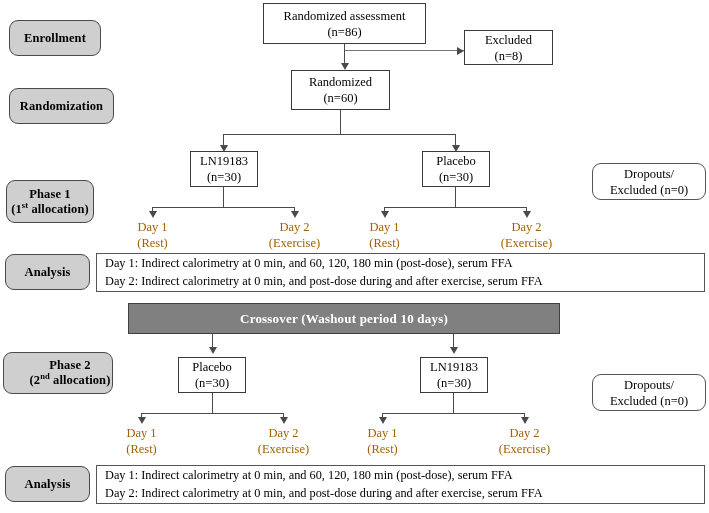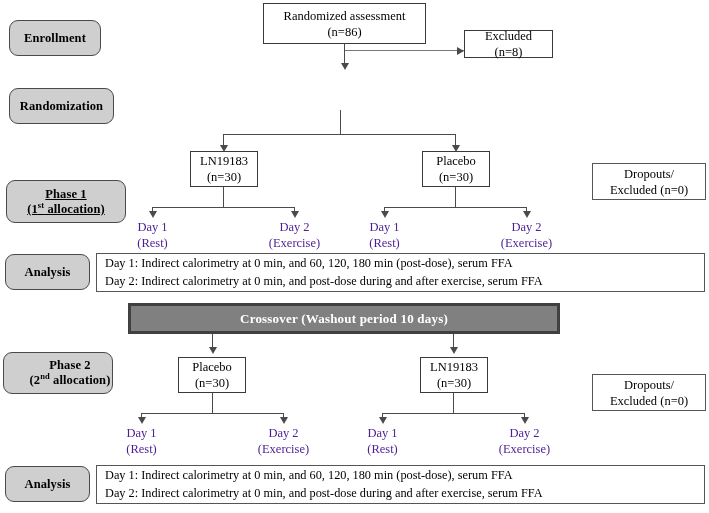--- a/index.html
+++ b/index.html
@@ -49,57 +49,57 @@
     border: 1.4px solid #3a3a3a;
     display: flex;
     flex-direction: column;
     align-items: center;
     justify-content: center;
     text-align: center;
     font-size: 12.5px;
     line-height: 1.28;
     color: #000;
   }
-  .node.thin { border-width: 1.1px; border-color: #555; }
+  .node.thin { border-width: 1.1px; border-color: #555; border-radius: 9px; }
 
   
   .analysis-box {
     background: #ffffff;
     border: 1.2px solid #555;
     display: flex;
     flex-direction: column;
     justify-content: center;
     padding: 2px 0 2px 8px;
     font-size: 12.3px;
     line-height: 1.42;
     color: #000;
   }
 
   
   .crossover {
     background: #808080;
-    border: 3px solid #404040;
+    border: 1px solid #404040;
     display: flex;
     align-items: center;
     justify-content: center;
     color: #ffffff;
     font-weight: bold;
     font-size: 13px;
     letter-spacing: .2px;
   }
 
   
   .day-label {
     display: flex;
     flex-direction: column;
     align-items: center;
     text-align: center;
     font-size: 12.5px;
     line-height: 1.30;
-    color: #4c1d95;
+    color: #a16207;
   }
 
   
   .vline { background: #4a4a4a; width: 1.3px; }
   .hline { background: #4a4a4a; height: 1.3px; }
   .arrow-down {
     width: 0; height: 0;
     border-left: 4px solid transparent;
     border-right: 4px solid transparent;
     border-top: 7px solid #4a4a4a;
@@ -118,21 +118,21 @@
 <div id="canvas">
 
   <div class="abs stage" style="left:9px; top:20px; width:92px; height:36px;">
     <span>Enrollment</span>
   </div>
 
   <div class="abs stage" style="left:9px; top:88px; width:105px; height:36px;">
     <span>Randomization</span>
   </div>
 
-  <div class="abs stage" style="left:6px; top:180px; width:120px; height:43px;text-decoration:underline;">
+  <div class="abs stage" style="left:6px; top:180px; width:88px; height:43px;">
     <div>
       <div>Phase 1</div>
       <div><span>(1</span><span class="sup">st</span><span> allocation)</span></div>
     </div>
   </div>
 
   <div class="abs stage" style="left:5px; top:254px; width:85px; height:36px;">
     <span>Analysis</span>
   </div>
 
@@ -151,25 +151,29 @@
     <div>Randomized assessment</div>
     <div>(n=86)</div>
   </div>
 
   <div class="abs vline" style="left:344px; top:44px; height:20px;"></div>
   <div class="abs arrow-down" style="left:340.5px; top:63px;"></div>
 
   <div class="abs thin-line" style="left:345px; top:50px; width:120px; height:1px;"></div>
   <div class="abs arrow-right" style="left:457px; top:46.5px;"></div>
 
-  <div class="abs node" style="left:464px; top:30px; width:89px; height:28px;">
+  <div class="abs node" style="left:464px; top:30px; width:89px; height:35px;">
     <div>Excluded</div>
     <div>(n=8)</div>
   </div>
 
+  <div class="abs node" style="left:291px; top:70px; width:99px; height:40px;">
+    <div>Randomized</div>
+    <div>(n=60)</div>
+  </div>
 
   <div class="abs vline" style="left:340px; top:110px; height:25px;"></div>
   <div class="abs hline" style="left:223px; top:134px; width:232px;"></div>
   <div class="abs vline" style="left:223px; top:134px; height:13px;"></div>
   <div class="abs arrow-down" style="left:219.5px; top:145px;"></div>
   <div class="abs vline" style="left:455px; top:134px; height:13px;"></div>
   <div class="abs arrow-down" style="left:451.5px; top:145px;"></div>
 
   <div class="abs node" style="left:190px; top:151px; width:68px; height:36px;">
     <div>LN19183</div>

